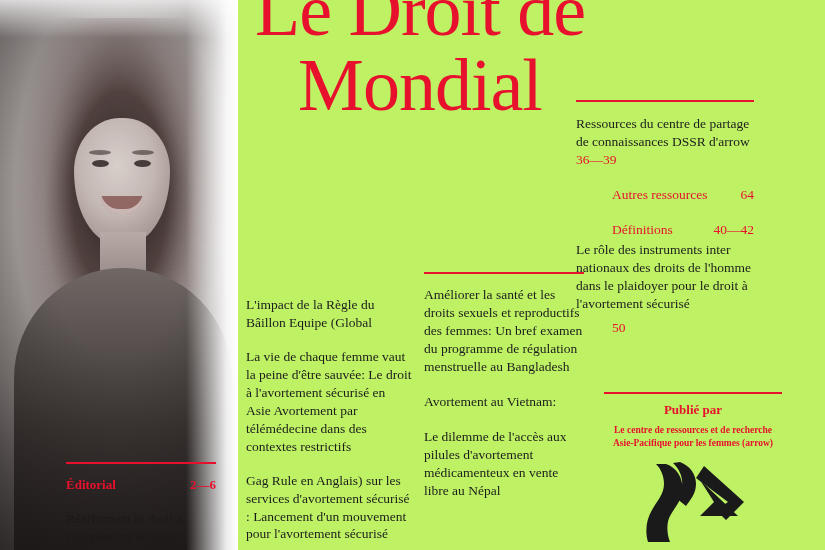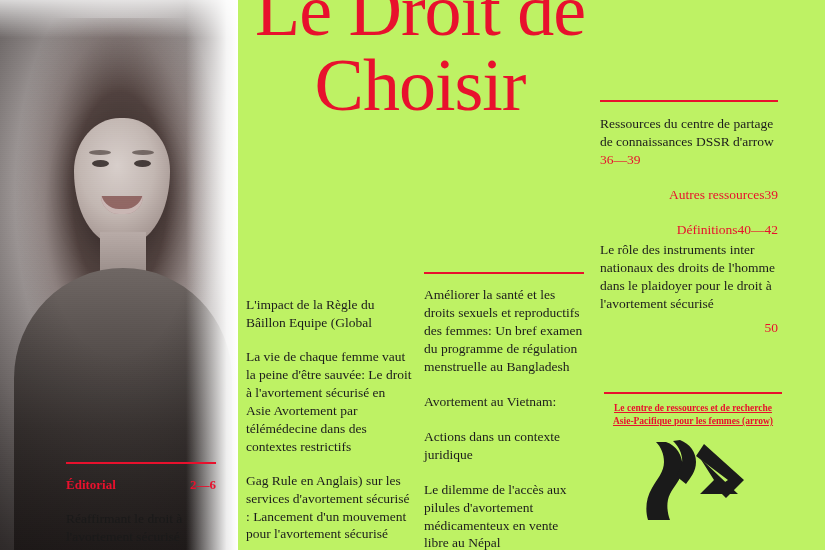--- a/index.html
+++ b/index.html
@@ -174,23 +174,23 @@
   .entry.red, .entry.red .label {
     color: #e8112d;
   }
   .rule {
     height: 2px;
     background: #e8112d;
     margin-bottom: 13px;
   }
   .inline-row {
     display: flex;
-    justify-content: flex-end;
+    justify-content: space-between;
     align-items: baseline;
-    gap: 0;
+    gap: 16px;
     margin-left: 36px;
   }
   .inline-row .txt { flex: 0 1 auto; }
   .inline-row .pages { flex: 0 0 auto; }
 
   
   #col-a {
     left: 246px;
     top: 296px;
     width: 166px;
@@ -239,21 +239,21 @@
   #col-b .head {
     font-size: 13.5px;
     color: #e8112d;
     line-height: 1.3;
     margin-bottom: 17px;
   }
   #col-b .head .pages { display: inline; }
 
   
   #col-c {
-    left: 600px;
+    left: 576px;
     top: 100px;
     width: 178px;
   }
   #col-c .rule { width: 178px; margin-bottom: 13px; }
   #col-c .entry.red { color: #e8112d; }
 
   
   #publisher {
     position: absolute;
     left: 604px;
@@ -266,21 +266,20 @@
     color: #e8112d;
     font-size: 13px;
     font-weight: bold;
     margin-bottom: 6px;
   }
   #publisher .pub-name {
     color: #e8112d;
     font-size: 9.5px;
     line-height: 1.35;
     font-weight: bold;
-    text-decoration: underline;
   }
   #logo-wrap {
     position: relative;
     margin-top: 8px;
     height: 86px;
   }
 
   .lbl { display: inline; }
 </style>
 </head>
@@ -300,21 +299,21 @@
     <div class="ph-neck"></div>
     <div class="ph-shoulder"></div>
     <div class="ph-vignette"></div>
     <div class="ph-grain"></div>
     <div class="ph-fade-top"></div>
     <div class="ph-fade-right"></div>
   </div>
 
   <div id="masthead">
     <div class="l1">Le Droit de</div>
-    <div class="l2">Choisir</div>
+    <div class="l2">Mondial</div>
   </div>
 
   <div class="col" id="col-a">
     <div class="entry">
       <span class="lbl">L'impact de la Règle du Bâillon Equipe (Global</span>
     </div>
     <div class="entry">
       <span class="lbl">La vie de chaque femme vaut la peine d'être sauvée: Le droit à l'avortement sécurisé en Asie Avortement par télémédecine dans des contextes restrictifs</span>
     </div>
     <div class="entry">
@@ -338,57 +337,55 @@
 
   <div class="col" id="col-b">
     <div class="rule"></div>
     <div class="entry">
       <span class="lbl">Améliorer la santé et les droits sexuels et reproductifs des femmes: Un bref examen du programme de régulation menstruelle au Bangladesh</span>
     </div>
     <div class="entry">
       <span class="lbl">Avortement au Vietnam:</span>
     </div>
     <div class="entry">
-      <span class="lbl">Actions dans un contexte juridique</span>
-    </div>
-    <div class="entry">
       <span class="lbl">Le dilemme de l'accès aux pilules d'avortement médicamenteux en vente libre au Népal</span>
     </div>
   </div>
 
   <div class="col" id="col-c">
     <div class="rule"></div>
 
     <div class="entry">
       <span class="lbl">Ressources du centre de partage de connaissances DSSR d'arrow</span>
       <span class="pages">36—39</span>
     </div>
 
     <div class="entry red inline-row">
       <span class="txt">Autres ressources</span>
-      <span class="pages">39</span>
+      <span class="pages">64</span>
     </div>
 
     <div class="entry red inline-row" style="margin-bottom:2px">
       <span class="txt">Définitions</span>
       <span class="pages">40—42</span>
     </div>
 
 
     <div class="entry" style="margin-bottom:6px">
       <span class="lbl">Le rôle des instruments inter nationaux des droits de l'homme dans le plaidoyer pour le droit à l'avortement sécurisé</span>
     </div>
 
     <div class="entry red inline-row">
       <span class="pages">50</span>
     </div>
   </div>
 
   <div id="publisher">
     <div class="rule"></div>
+    <div class="pub-label">Publié par</div>
     <div class="pub-name">Le centre de ressources et de recherche Asie-Pacifique pour les femmes (arrow)</div>
     <div id="logo-wrap">
       <svg width="178" height="86" viewBox="0 0 178 86">
         <path d="M62 6 C74 10, 80 22, 78 34 C77 44, 70 50, 66 58 C62 66, 63 76, 66 84 L44 84 C41 74, 42 62, 48 52 C53 43, 60 36, 60 26 C60 18, 57 11, 52 6 Z" fill="#1a1a1a"></path>
         <path d="M76 4 C86 8, 92 16, 92 26 C92 36, 86 42, 82 48 L72 40 C76 34, 79 28, 78 22 C77 14, 73 9, 69 5 Z" fill="#1a1a1a"></path>
         <path d="M96 22 L134 58 L96 58 L110 44 Z" fill="#1a1a1a"></path>
         <path d="M100 8 L140 44 L122 62 L112 52 L124 44 L92 20 Z" fill="#1a1a1a"></path>
       </svg>
     </div>
   </div>

